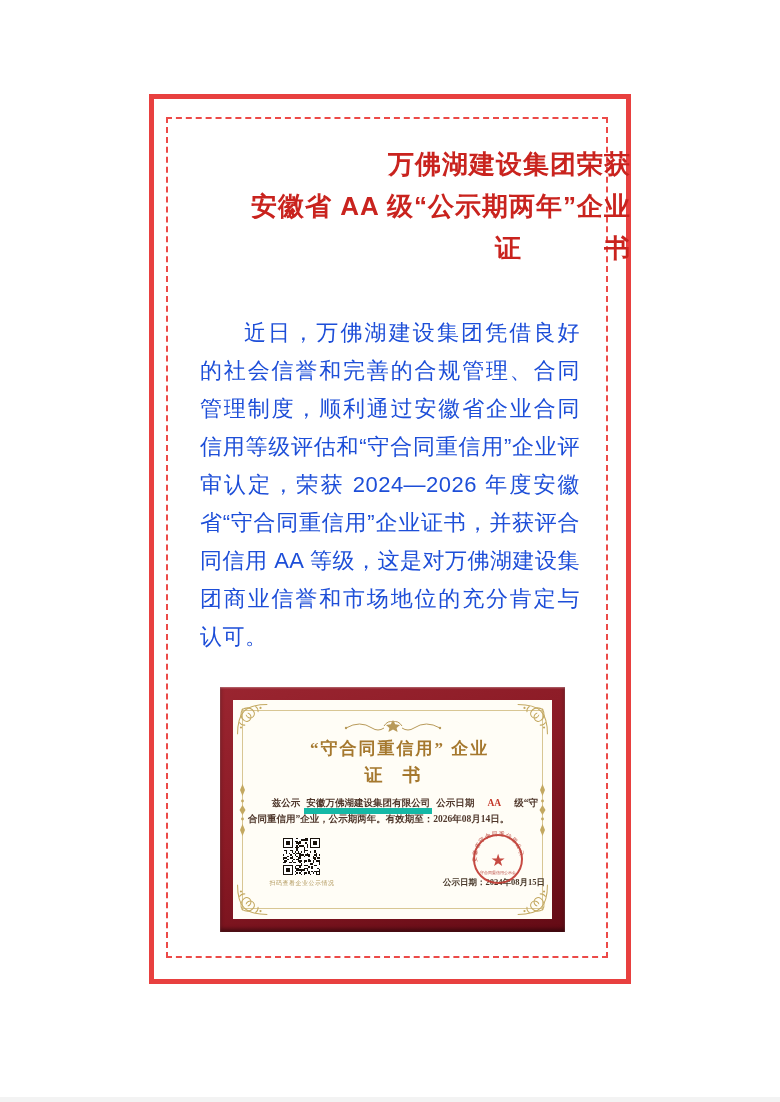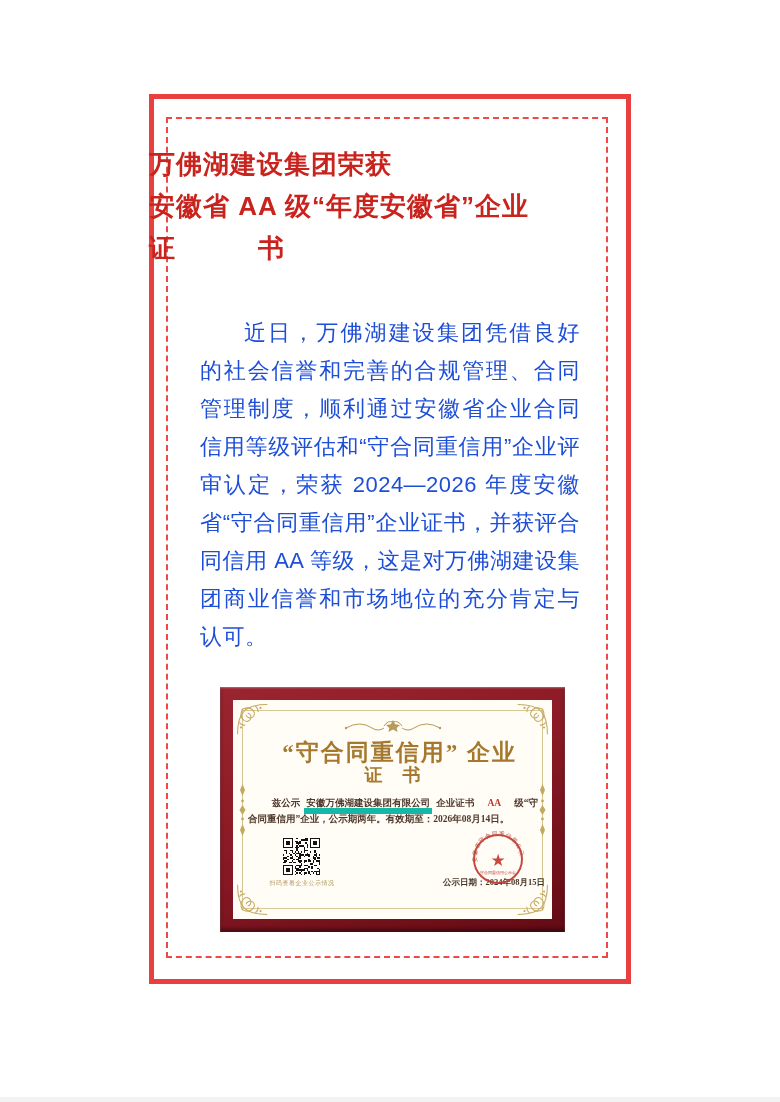--- a/index.html
+++ b/index.html
@@ -9,21 +9,21 @@
 
   
   .outer-frame { position:absolute; left:149px; top:94px; width:482px; height:890px;
                  border:5px solid #e8403f; }
   
   .dashed-frame { position:absolute; left:166px; top:117px; width:442px; height:841px;
                   border:2px dashed #ec4a48; }
 
   
   .title-block { position:absolute; left:149px; top:143px; width:482px;
-                 text-align:left; color:#c9231e; font-weight:bold;
+                 text-align:right; color:#c9231e; font-weight:bold;
                  font-size:26px; line-height:42px; letter-spacing:1px; }
   .title-gap { display:inline-block; width:82px; }
 
   
   .body-text { position:absolute; left:200px; top:314px; width:380px;
                font-size:22px; line-height:38px; color:#1d4ed8;
                text-align:justify; text-indent:2em; letter-spacing:0.5px; }
 
   
   .certificate { position:absolute; left:220px; top:687px; width:345px; height:245px;
@@ -39,21 +39,21 @@
   .corner.bl { left:2px;  bottom:2px; transform:scaleY(-1); }
   .corner.br { right:2px; bottom:2px; transform:scale(-1,-1); }
   .side-orn { position:absolute; width:9px; height:56px; top:50%; margin-top:-28px; }
   .side-orn.left  { left:5px; }
   .side-orn.right { right:5px; transform:scaleX(-1); }
 
   .cert-top-orn { position:absolute; left:50%; transform:translateX(-50%); top:18px;
                   width:110px; height:16px; }
   .cert-title { position:absolute; left:0; right:0; top:37px; text-align:center;
                 font-family:"Liberation Serif", serif; font-weight:bold;
-                font-size:23px; color:#a5782e; letter-spacing:2px;padding-left:14px; }
+                font-size:17px; color:#a5782e; letter-spacing:2px;padding-left:14px; }
   .cert-subtitle { position:absolute; left:0; right:0; top:63px; text-align:center;
                    font-family:"Liberation Serif", serif; font-weight:bold;
                    font-size:18px; color:#a5782e; }
   .cert-subtitle .sub-gap { display:inline-block; width:20px; }
   .cert-body { position:absolute; left:15px; top:95px; width:290px;
                font-family:"Liberation Serif", serif; font-size:9.5px; line-height:16px;
                color:#4f372b; text-align:justify; text-indent:2.5em; font-weight:bold; }
   .cert-company { border-bottom:6px solid #14b8a6; padding:0 2px; }
   .cert-grade { color:#c4382a; padding:0 13px; }
   .cert-sp { display:inline-block; width:4px; }
@@ -74,21 +74,21 @@
 </head>
 <body>
 
 <div class="page">
 
   <div class="outer-frame"></div>
   <div class="dashed-frame"></div>
 
   <div class="title-block">
     <div>万佛湖建设集团荣获</div>
-    <div>安徽省 AA 级“年度安徽省”企业</div>
+    <div>安徽省 AA 级“公示期两年”企业</div>
     <div><span>证</span><span class="title-gap"></span><span>书</span></div>
   </div>
 
   <p class="body-text">近日，万佛湖建设集团凭借良好的社会信誉和完善的合规管理、合同管理制度，顺利通过安徽省企业合同信用等级评估和“守合同重信用”企业评审认定，荣获 2024—2026 年度安徽省“守合同重信用”企业证书，并获评合同信用 AA 等级，这是对万佛湖建设集团商业信誉和市场地位的充分肯定与认可。</p>
 
   <div class="certificate">
     <div class="cert-paper">
 
       <div class="gold-frame"></div>
 
@@ -160,21 +160,21 @@
         </g>
         <path d="M55 2 l2.2 4.2 L62 7 l-3.4 3 L59.6 14 L55 11.6 L50.4 14 l1-4 L48 7 l4.8 -0.8 Z" fill="#b89a5a"></path>
         <circle cx="8" cy="10" r="1.2" fill="#b89a5a"></circle>
         <circle cx="102" cy="10" r="1.2" fill="#b89a5a"></circle>
       </svg>
 
       <div class="cert-title">“守合同重信用” 企业</div>
 
       <div class="cert-subtitle"><span>证</span><span class="sub-gap"></span><span>书</span></div>
 
-      <p class="cert-body"><span>兹公示</span><span class="cert-sp"></span><span class="cert-company">安徽万佛湖建设集团有限公司</span><span class="cert-sp"></span><span>企业证书</span><span class="cert-grade">AA</span><span>级“守合同重信用”企业，公示期两年。有效期至：2026年08月14日。</span></p>
+      <p class="cert-body"><span>兹公示</span><span class="cert-sp"></span><span class="cert-company">安徽万佛湖建设集团有限公司</span><span class="cert-sp"></span><span>公示日期</span><span class="cert-grade">AA</span><span>级“守合同重信用”企业，公示期两年。有效期至：2026年08月14日。</span></p>
 
       <svg id="qr" class="qr-box" viewBox="0 0 25 25" shape-rendering="crispEdges">
           <rect x="0" y="0" width="25" height="25" fill="#ffffff"></rect>
           <rect x="0" y="11" width="1" height="1" fill="#17110b"></rect>
           <rect x="0" y="13" width="1" height="1" fill="#17110b"></rect>
           <rect x="0" y="14" width="1" height="1" fill="#17110b"></rect>
           <rect x="0" y="16" width="1" height="1" fill="#17110b"></rect>
           <rect x="1" y="8" width="1" height="1" fill="#17110b"></rect>
           <rect x="1" y="13" width="1" height="1" fill="#17110b"></rect>
           <rect x="1" y="15" width="1" height="1" fill="#17110b"></rect>

